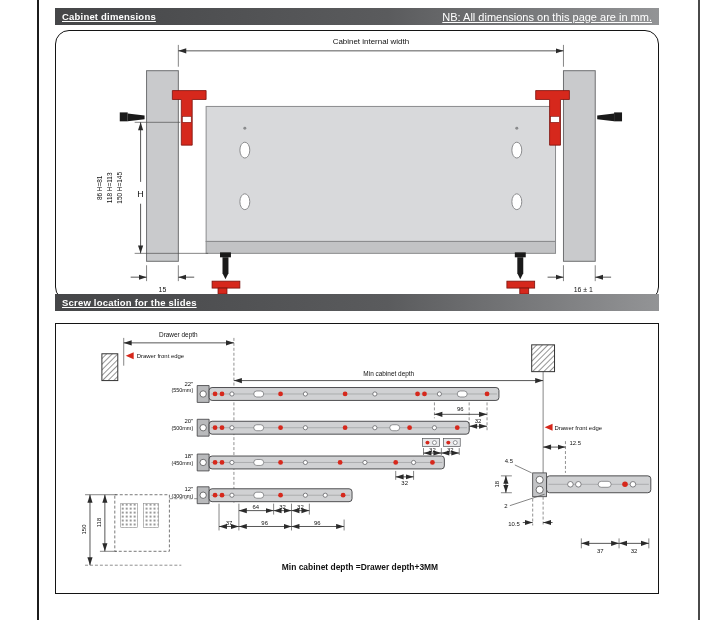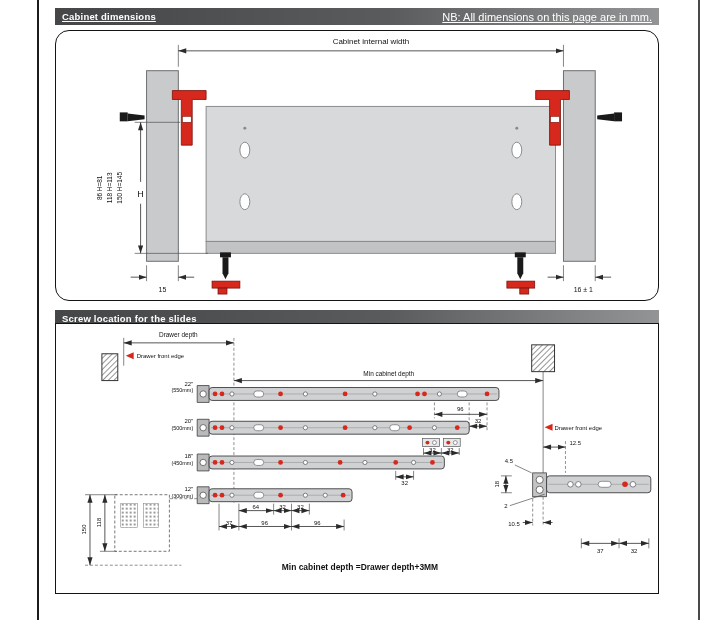--- a/index.html
+++ b/index.html
@@ -12,21 +12,21 @@
   .hbar {
     position:absolute; left:55px; width:604px; height:17px;
     background:linear-gradient(90deg,#454648 0%, #5a5b5d 55%, #939496 100%);
     color:#fff; display:flex; align-items:center; justify-content:space-between;
     padding:0 7px;
     text-decoration:underline;
   }
   .hbar .t { font-size:9.5px; font-weight:bold; letter-spacing:.2px; white-space:nowrap; }
   .hbar .n { font-size:11px; white-space:nowrap; }
   .hbar1 { top:8px; }
-  .hbar2 { top:310px; }
+  .hbar2 { top:294px; }
   .dbox {
     position:absolute; left:55px; width:604px; height:271px;
     border:1px solid #141414; background:#fff;
   }
   .dbox1 { top:30px;border-radius:14px; }
   .dbox2 { top:323px; }
   .dbox svg { display:block; width:100%; height:100%; }
   svg text { font-family:"Liberation Sans", sans-serif; fill:#111; }
   .dl  { stroke:#2b2b2b; stroke-width:0.8; fill:none; }
   .ext { stroke:#505050; stroke-width:0.7; fill:none; }

